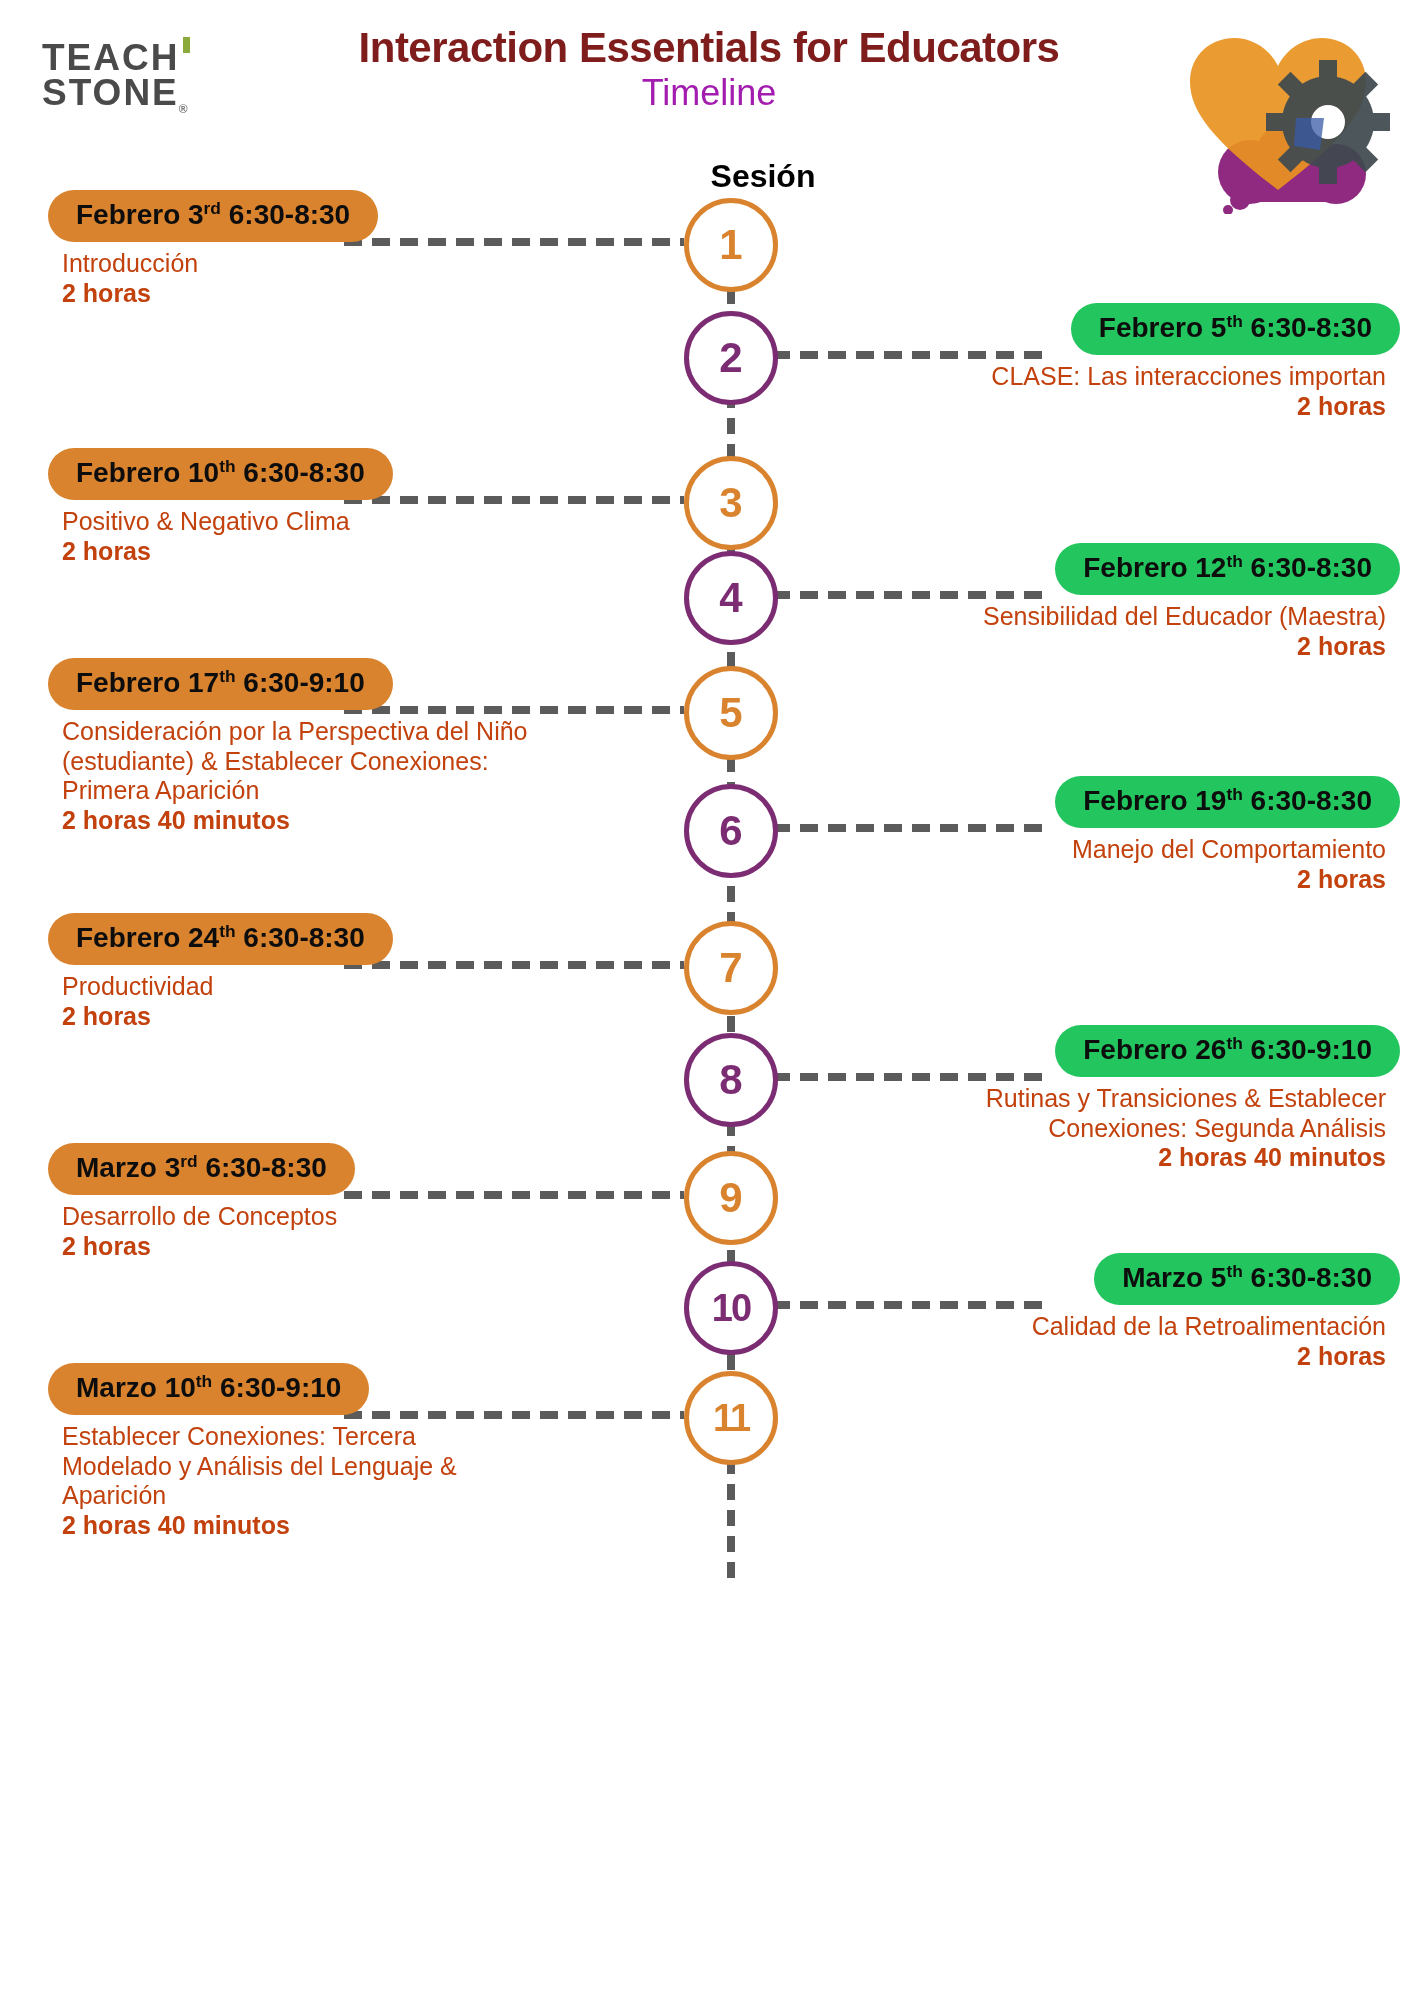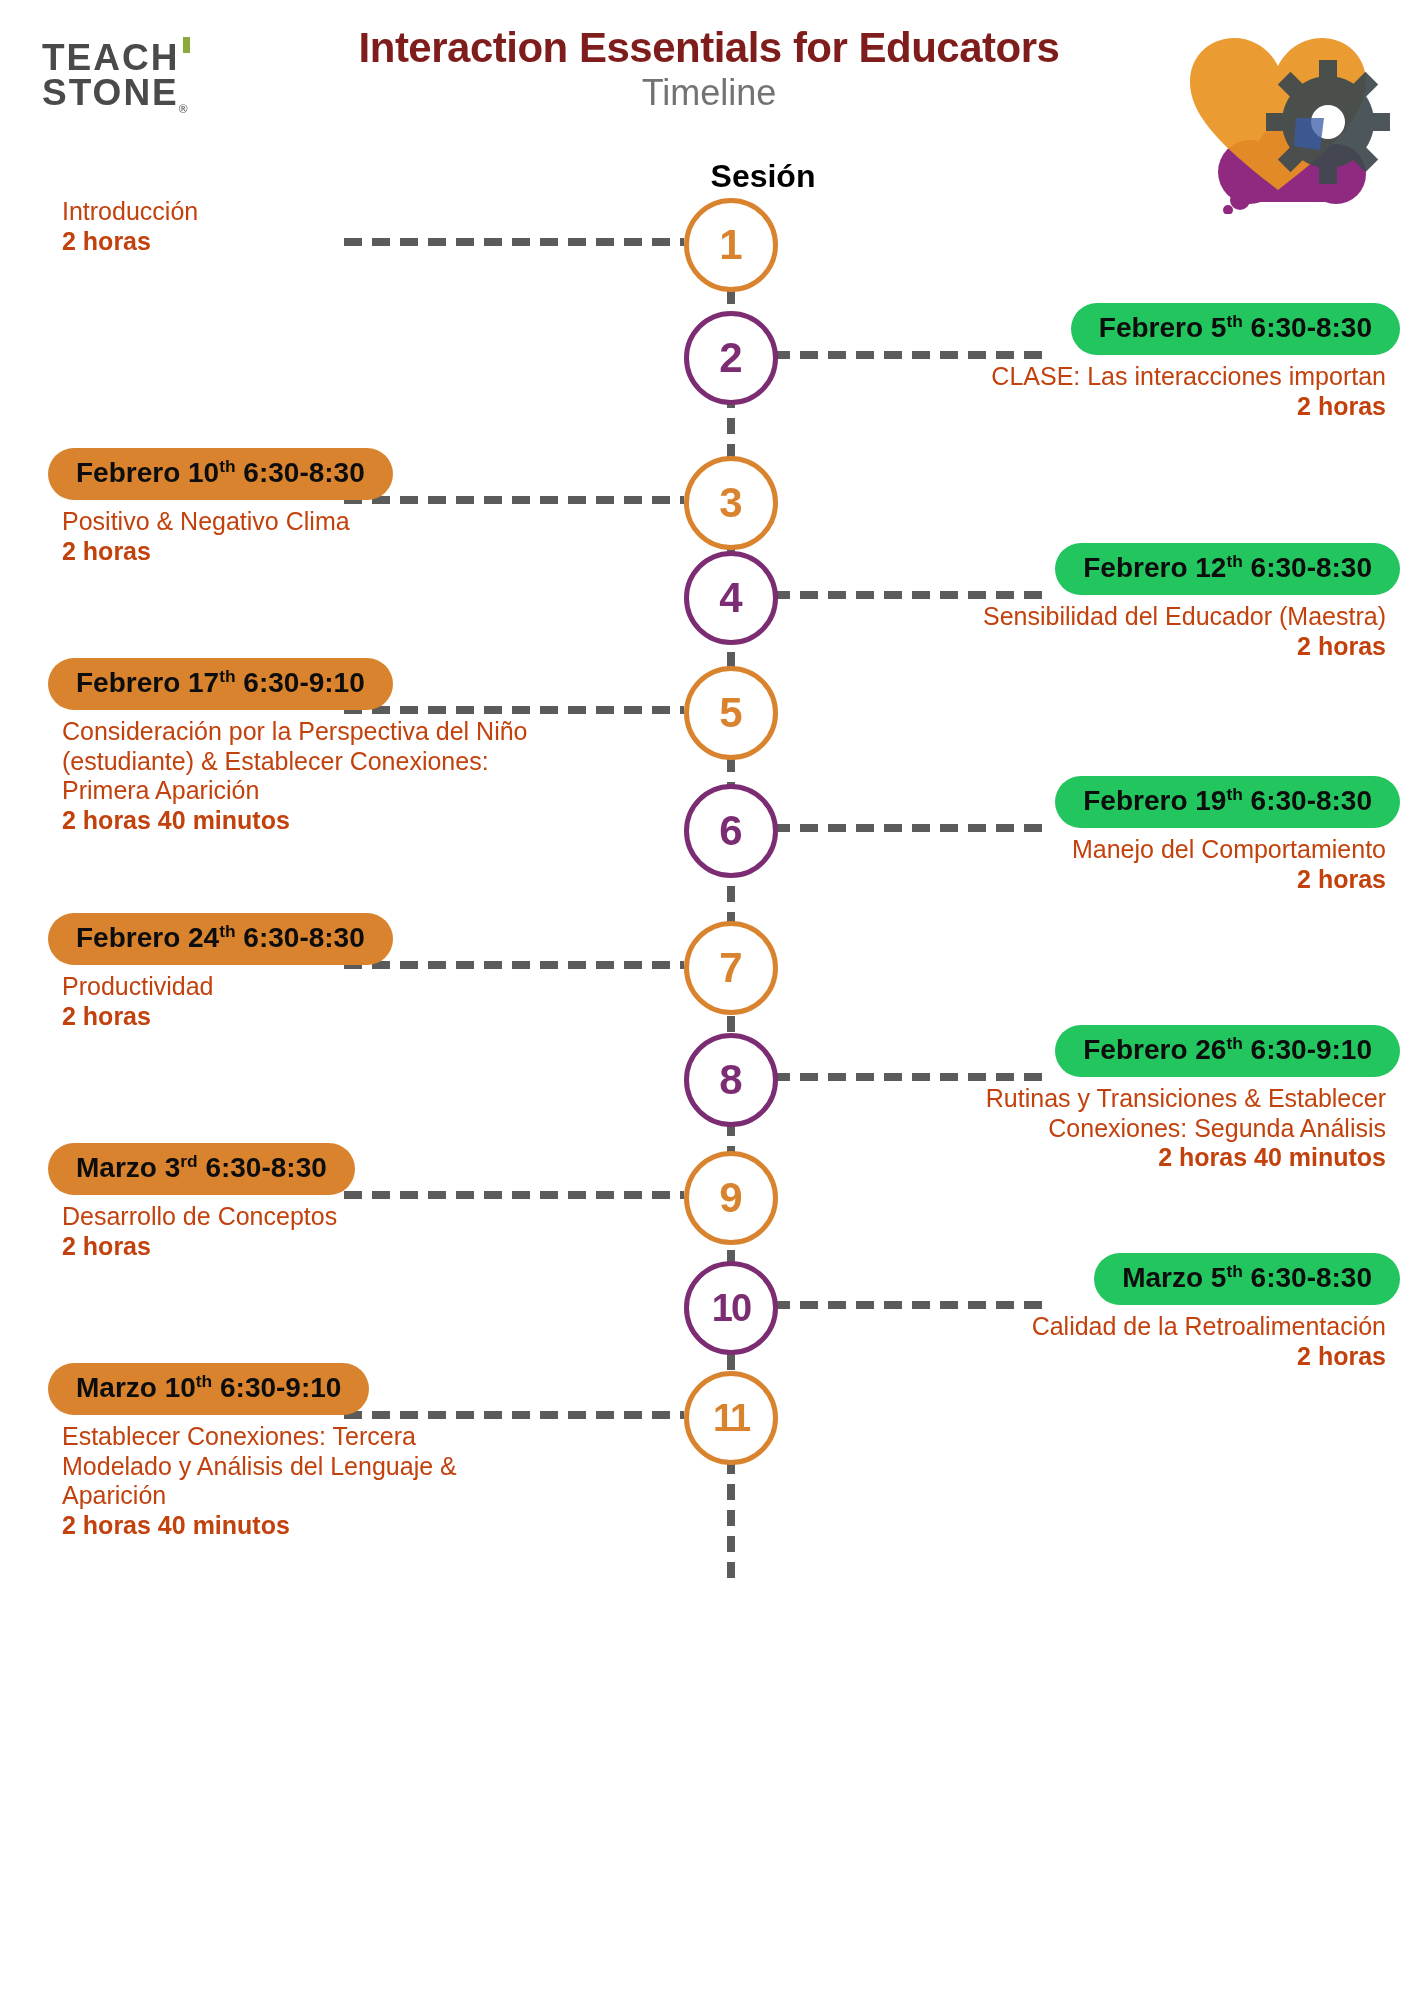--- a/index.html
+++ b/index.html
@@ -58,21 +58,21 @@
   .main-title {
     font-size: 42px;
     font-weight: bold;
     color: #7f1d1d;
     letter-spacing: -0.5px;
     line-height: 1.05;
   }
   .sub-title {
     font-size: 36px;
     font-weight: normal;
-    color: #737373;
+    color: #a21caf;
     margin-top: 2px;
   }
 
   
   .decor {
     position: absolute;
     right: 30px;
     top: 14px;
     width: 220px;
     height: 200px;
@@ -254,21 +254,21 @@
     <span>Sesión</span>
   </div>
 </div>
 
 <div class="timeline">
   <div class="spine"></div>
   <div id="nodes">
       <div class="node" style="top: 42px;">
         <div class="connector left" style="width: 340px; right: 744px;"></div>
         <div class="circle">1</div>
-        <div class="entry left"><div class="desc">
+        <div class="entry left"><div class="pill">Febrero 3<sup>rd</sup> 6:30-8:30</div><div class="desc">
             <div>Introducción</div>
             <span class="dur">2 horas</span>
           </div></div>
       </div>
       <div class="node" style="top: 155px;">
         <div class="connector right" style="width: 300px; left: 744px;"></div>
         <div class="circle purple">2</div>
         <div class="entry right"><div class="pill purple">Febrero 5<sup>th</sup> 6:30-8:30</div><div class="desc">
             <div>CLASE: Las interacciones importan</div>
             <span class="dur">2 horas</span>

